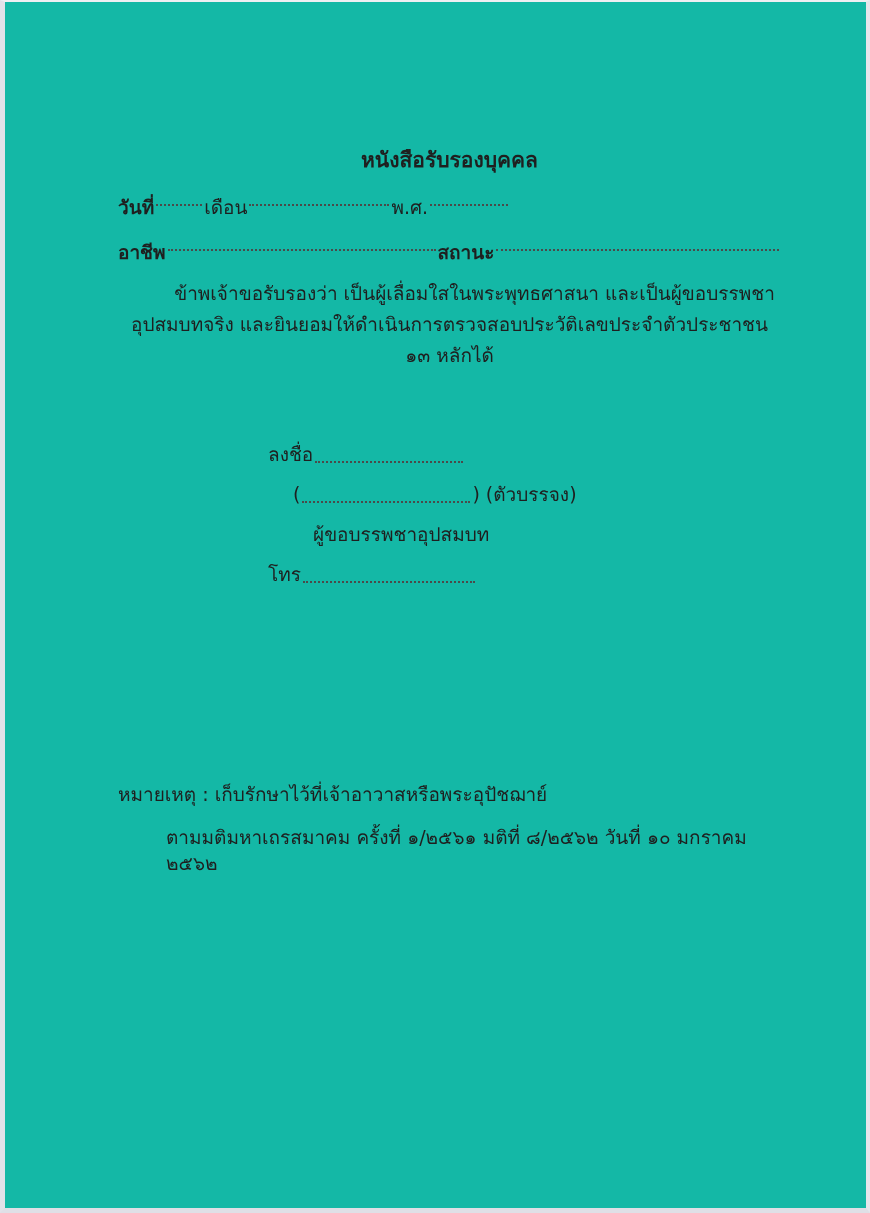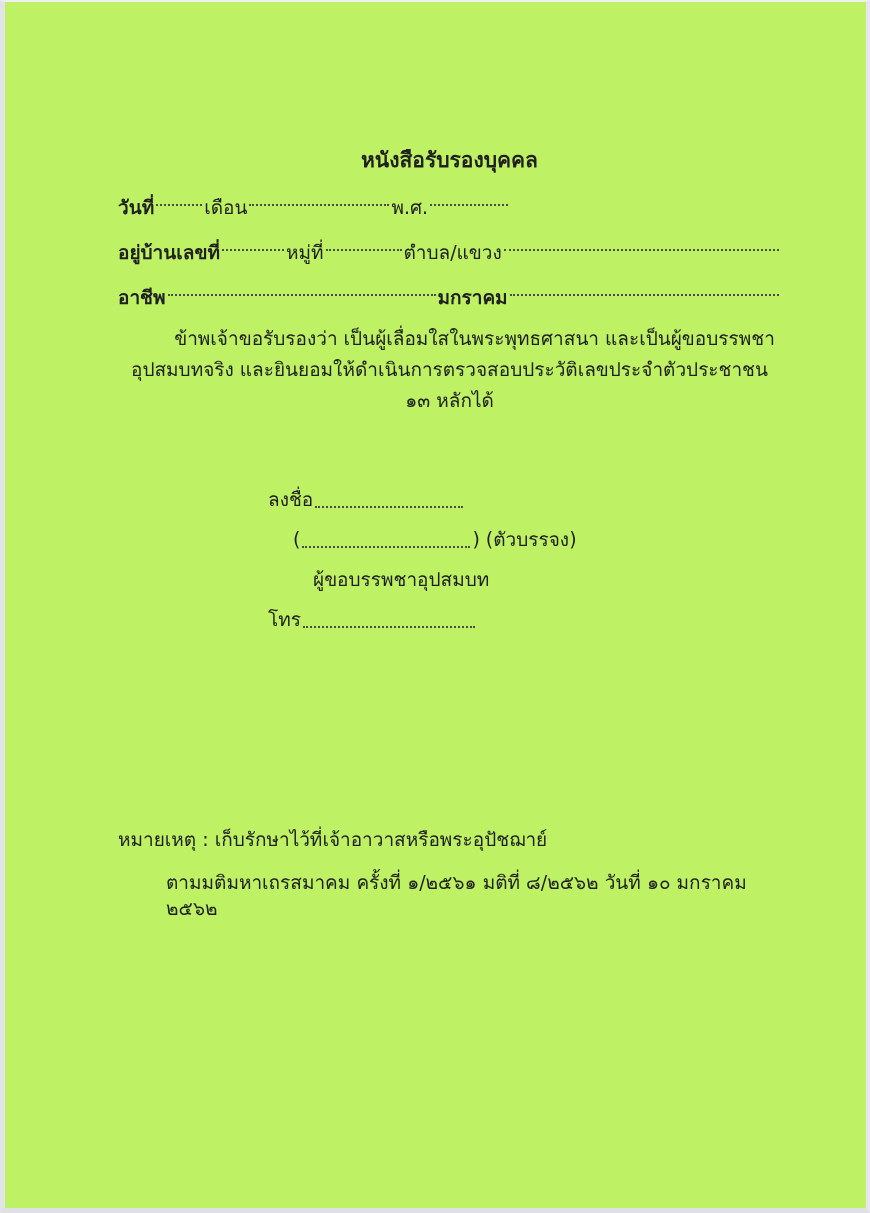--- a/index.html
+++ b/index.html
@@ -1,21 +1,21 @@
 <!DOCTYPE html>
 <html><head>
 <meta charset="utf-8">
 <style>
   * { margin: 0; padding: 0; box-sizing: border-box; }
   html, body { background: #f4f4f7; }
   .photo {
     position: relative;
     width: 870px;
     height: 1213px;
-    background: #bef264;
+    background: #14b8a6;
     border-left: 5px solid #e2e2e9;
     border-right: 4px solid #e6e6ec;
     border-bottom: 5px solid #dfdfe6;
     border-top: 2px solid #efeff3;
     overflow: hidden;
     font-family: "DejaVu Sans", "Liberation Sans", sans-serif;
     color: #1f1f1f;
   }
   .content {
     padding: 0 85px 0 113px; 
@@ -77,34 +77,26 @@
     <div class="form-line">
       <span class="lbl b">วันที่</span>
       <span class="dots" style="width:46px"></span>
       <span class="lbl">เดือน</span>
       <span class="dots" style="width:140px"></span>
       <span class="lbl">พ.ศ.</span>
       <span class="dots" style="width:78px"></span>
     </div>
 
 
-    <div class="form-line">
-      <span class="lbl b">อยู่บ้านเลขที่</span>
-      <span class="dots" style="width:62px"></span>
-      <span class="lbl">หมู่ที่</span>
-      <span class="dots" style="width:76px"></span>
-      <span class="lbl">ตำบล/แขวง</span>
-      <span class="dots grow"></span>
-    </div>
 
 
     <div class="form-line">
       <span class="lbl b">อาชีพ</span>
       <span class="dots" style="width:268px"></span>
-      <span class="lbl b">มกราคม</span>
+      <span class="lbl b">สถานะ</span>
       <span class="dots grow"></span>
     </div>
 
     <p class="statement">ข้าพเจ้าขอรับรองว่า เป็นผู้เลื่อมใสในพระพุทธศาสนา และเป็นผู้ขอบรรพชาอุปสมบทจริง และยินยอมให้ดำเนินการตรวจสอบประวัติเลขประจำตัวประชาชน ๑๓ หลักได้</p>
 
     <div class="sig-block">
 
       <div class="sig-row first indent-sign">
         <span class="lbl">ลงชื่อ</span>
         <span class="dots" style="width:148px"></span>

